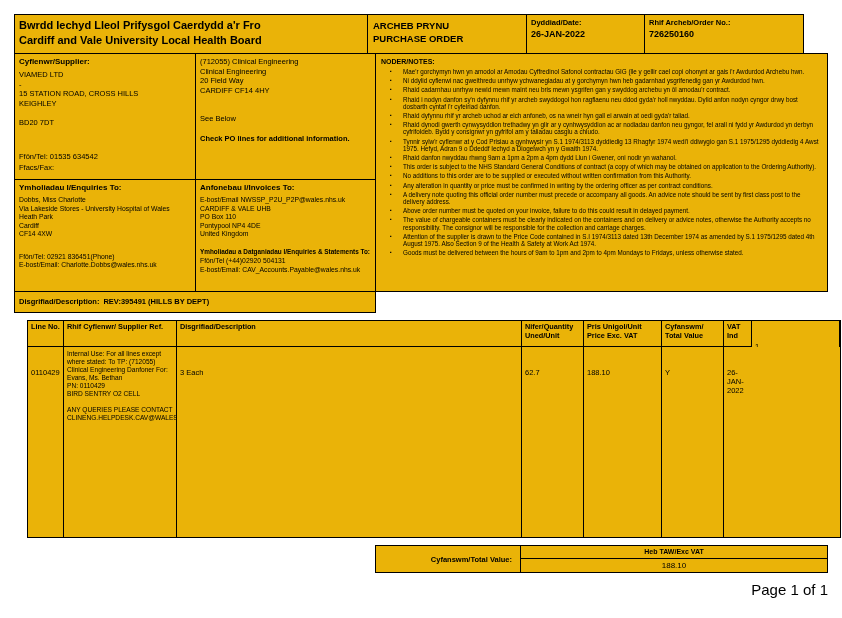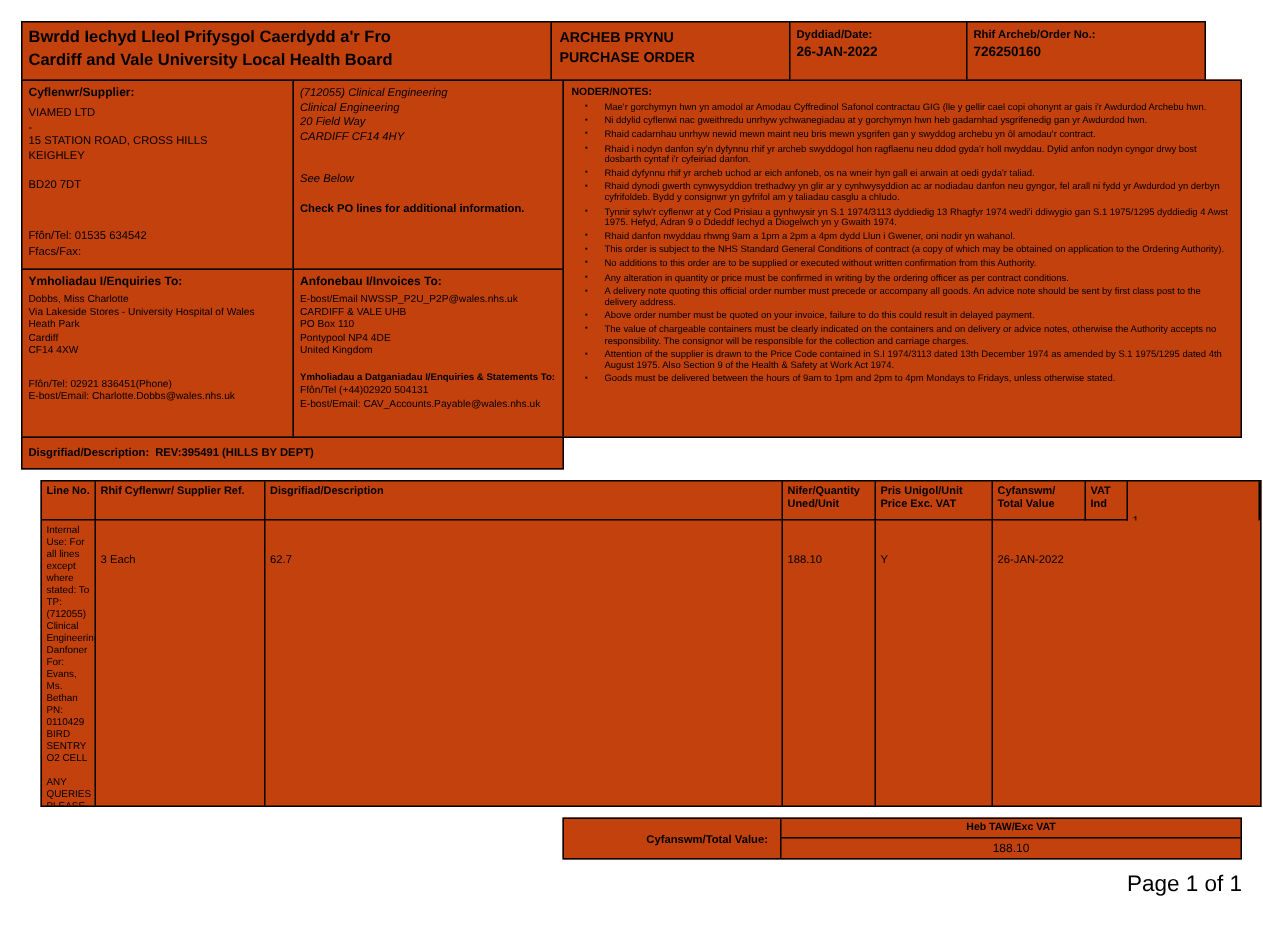--- a/index.html
+++ b/index.html
@@ -1,39 +1,39 @@
 <!DOCTYPE html>
 <html><head>
 <meta charset="utf-8">
 <style>
   *{margin:0;padding:0;box-sizing:border-box;}
   html,body{background:#fff;}
   body{width:842px;height:618px;position:relative;color:#000;font-family:"Liberation Sans",sans-serif;}
-  .box{position:absolute;border:1px solid #000;background:#c2410c;}
+  .box{position:absolute;border:1px solid #000;background:#eab308;}
 
   
   .org-box{left:14px;top:14px;width:354px;height:40px;padding:3px 4px;}
   .org-line{font-weight:bold;font-size:11px;line-height:15px;}
   .title-box{left:367px;top:14px;width:160px;height:40px;padding:4px 5px;}
   .title-line{font-weight:bold;font-size:9.5px;line-height:13px;}
   .date-box{left:526px;top:14px;width:119px;height:52px;padding:3px 4px;}
   .orderno-box{left:644px;top:14px;width:160px;height:40px;padding:3px 4px;}
   .field-label{font-weight:bold;font-size:7.5px;line-height:10px;}
   .field-value{font-weight:bold;font-size:9px;line-height:12px;}
 
   
   .sec-label{font-weight:bold;font-size:8px;line-height:10px;margin-bottom:3px;}
   .supplier-box{left:14px;top:53px;width:182px;height:127px;padding:3px 4px;}
   .supplier-box .line{font-size:7.5px;line-height:9.5px;min-height:9.5px;}
   .sup-phone{position:absolute;left:4px;bottom:18px;font-size:7.5px;}
   .sup-fax{position:absolute;left:4px;bottom:7px;font-size:7.5px;}
 
   .deliver-box{left:195px;top:53px;width:181px;height:127px;padding:3px 4px;}
   .deliver-label{font-weight:bold;font-size:7.8px;line-height:9.5px;margin-bottom:3px;}
-  .deliver-box .line{font-size:7.5px;line-height:9.5px;min-height:9.5px;font-style:italic;}
+  .deliver-box .line{font-size:7.5px;line-height:9.5px;min-height:9.5px;}
   .deliver-note{font-weight:bold;font-size:7.5px;margin-top:10px;}
 
   .enquiries-box{left:14px;top:179px;width:182px;height:113px;padding:3px 4px;}
   .enquiries-box .line{font-size:6.8px;line-height:8.5px;min-height:8.5px;}
   .enq-phone{margin-top:14px;}
 
   .invoices-box{left:195px;top:179px;width:181px;height:113px;padding:3px 4px;}
   .invoices-box .line{font-size:6.8px;line-height:8.5px;min-height:8.5px;}
   .sub-label{font-weight:bold;font-size:6.4px;line-height:8.5px;margin-top:9px;margin-bottom:1px;}
 
@@ -164,20 +164,21 @@
   <div class="box items-table">
     <div class="th">Line No.</div>
     <div class="th">Rhif Cyflenwr/ Supplier Ref.</div>
     <div class="th">Disgrifiad/Description</div>
     <div class="th">Nifer/Quantity Uned/Unit</div>
     <div class="th">Pris Unigol/Unit Price Exc. VAT</div>
     <div class="th">Cyfanswm/ Total Value</div>
     <div class="th">VAT Ind</div>
 
     <div class="td vpad">1</div>
+    <div class="td vpad">0110429</div>
     <div class="td desc-cell">
       <div class="dline">Internal Use: For all lines except where stated: To TP: (712055) Clinical Engineering Danfoner For: Evans, Ms. Bethan</div>
       <div class="dline">PN: 0110429</div>
       <div class="dline">BIRD SENTRY O2 CELL</div>
       <div class="dline"></div>
       <div class="dline">ANY QUERIES PLEASE CONTACT CLINENG.HELPDESK.CAV@WALES.NHS.UK</div>
     </div>
     <div class="td vpad">3 Each</div>
     <div class="td vpad">62.7</div>
     <div class="td vpad">188.10</div>

